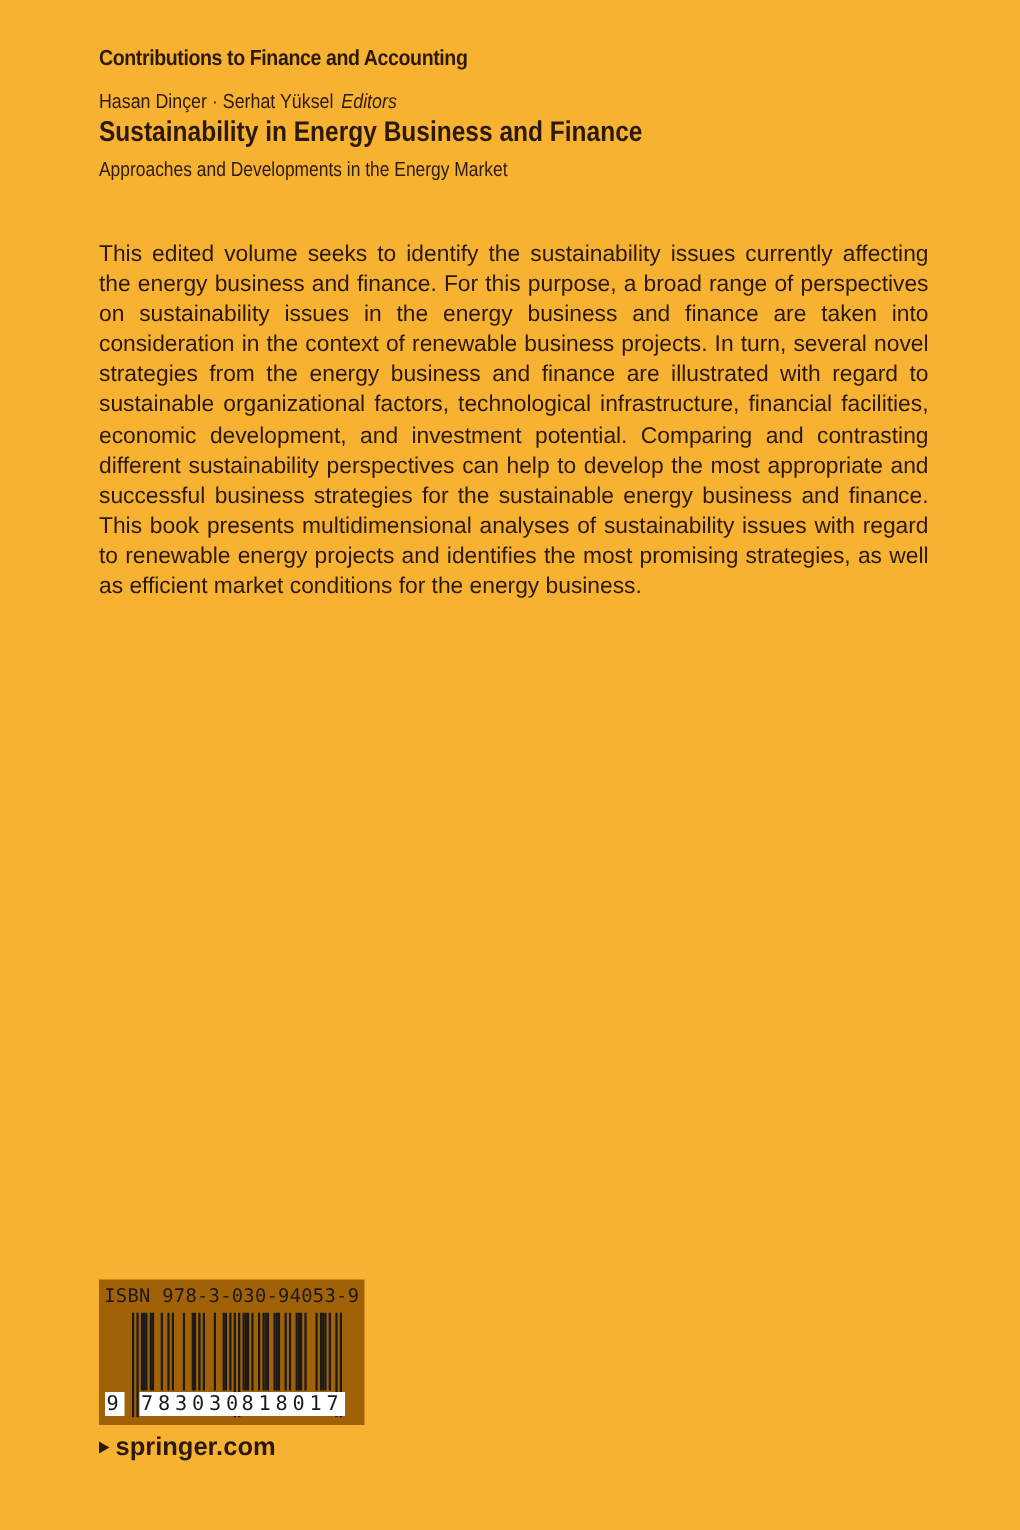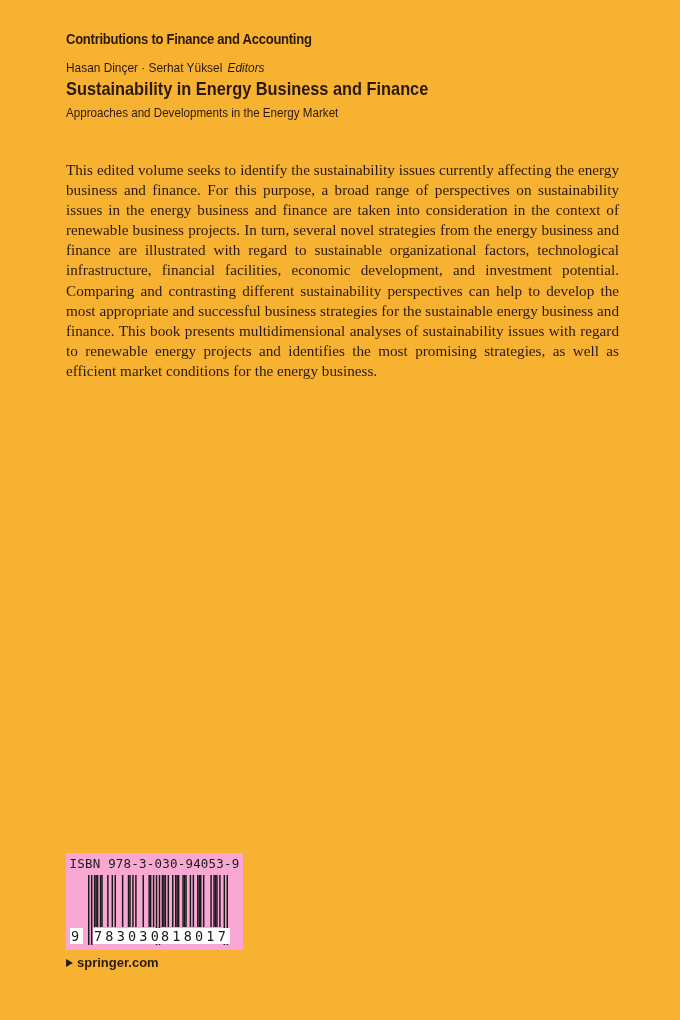--- a/index.html
+++ b/index.html
@@ -36,30 +36,30 @@
   .subtitle {
     position: absolute; left: 66px; top: 105px;
     font-family: "Liberation Sans", sans-serif;
     font-size: 13.5px;
     transform: scaleX(0.86); transform-origin: left top;
     white-space: nowrap;
   }
   .blurb {
     position: absolute; left: 66px; top: 160px;
     width: 553px;
-    font-family: Liberation Serif, serif;
+    font-family: Liberation Sans, sans-serif;
     font-size: 15.2px;
     line-height: 20.1px;
     text-align: justify;
     margin: 0;
   }
   .barcode-box {
     position: absolute; left: 66px; top: 853px;
     width: 177px; height: 97px;
-    background: #f9a8d4;
+    background: #a16207;
   }
   .isbn-text {
     position: absolute; left: 0; top: 3px; width: 177px;
     text-align: center;
     font-family: "DejaVu Sans Mono", monospace;
     font-size: 12.5px;
     color: #1a1a1a;
     letter-spacing: 0.2px;
   }
   .bars {
@@ -70,21 +70,21 @@
     position: absolute; top: 75px;
     font-family: "DejaVu Sans Mono", monospace;
     font-size: 13.5px; color: #1a1a1a;
     background: #fff;
     letter-spacing: 3.2px;
     padding: 0 1px;
   }
   .springer {
     position: absolute; left: 66px; top: 955px;
     font-family: "Liberation Sans", sans-serif;
-    font-size: 13px; font-weight: bold;
+    font-size: 17px; font-weight: bold;
     display: flex; align-items: center;
   }
   .springer .tri {
     display: inline-block; width: 0; height: 0;
     border-left: 7px solid #2b1a0c;
     border-top: 4.5px solid transparent;
     border-bottom: 4.5px solid transparent;
     margin-right: 4px;
   }
 </style>

